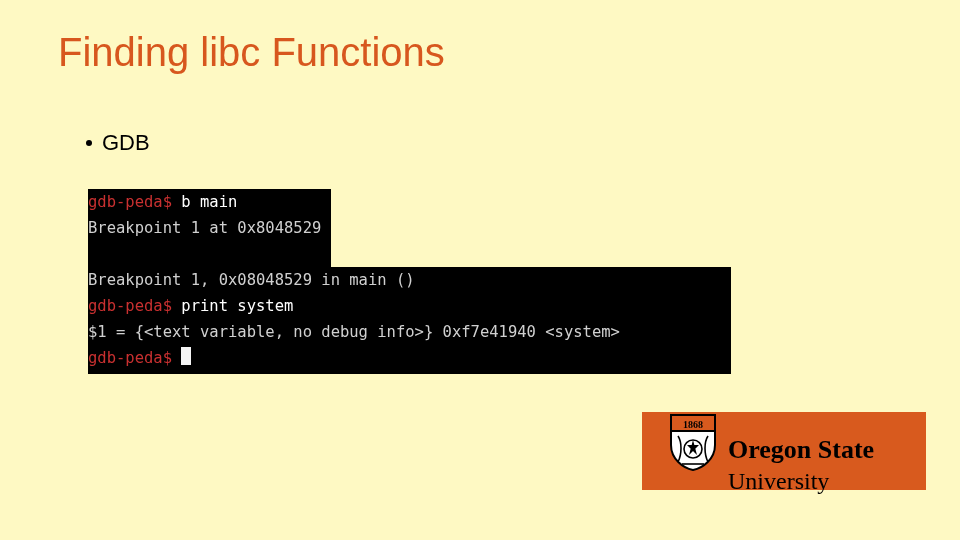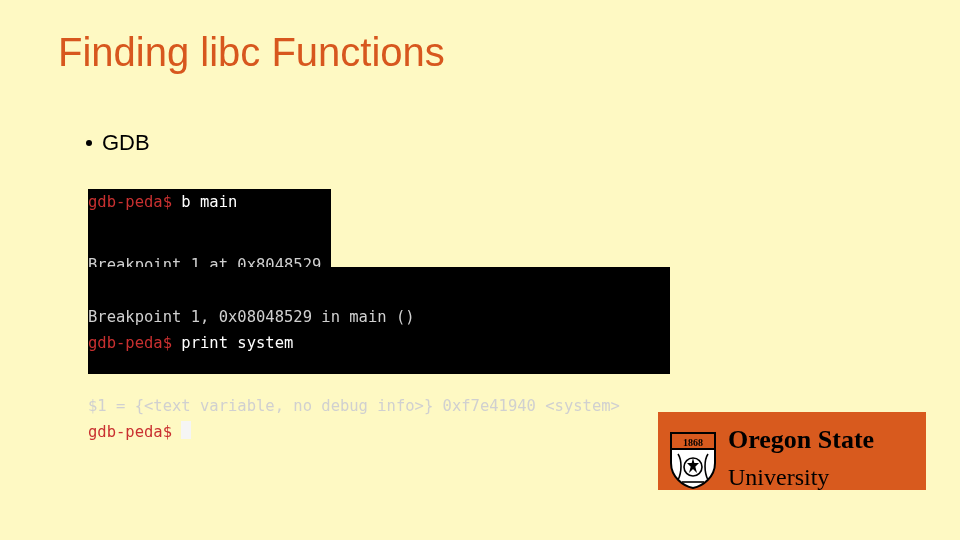--- a/index.html
+++ b/index.html
@@ -50,70 +50,72 @@
   }
   .term-top {
     left: 88px;
     top: 189px;
     width: 243px;
     height: 78px;
   }
   .term-bottom {
     left: 88px;
     top: 267px;
-    width: 582px;
+    width: 643px;
     height: 107px;
   }
   .term-line {
     font-family: "Menlo", "DejaVu Sans Mono", "Consolas", monospace;
     font-size: 15.5px;
     line-height: 26px;
     white-space: pre;
     color: #fff;
   }
   .prompt { color: #c93030; }
   .cmd { color: #ffffff; }
-  .out { color: #d0d0d0; margin-top: 37px; }
+  .out { color: #d0d0d0; }
   .cursor {
     display: inline-block;
     width: 10px;
     height: 18px;
     background: #f5f5f5;
     vertical-align: -2px;
   }
   .logo-box {
     position: absolute;
     right: 34px;
     bottom: 50px;
     width: 268px;
     height: 78px;
     background: #d85a1e;
     display: flex;
-    align-items: flex-end;
+    align-items: flex-start;
+    padding-left: 16px;
   }
   .shield {
     width: 50px;
     height: 60px;
     margin-left: 10px;
     flex: 0 0 auto;
   }
   .logo-text {
     margin-left: 10px;
     color: #000;
     font-family: Georgia, "Times New Roman", serif;
     line-height: 1.05;
   }
   .logo-text .l1 {
     font-size: 26px;
     font-weight: 700;
+    margin-top: 24px;
   }
   .logo-text .l2 {
     font-size: 24px;
     font-weight: 400;
-    margin-top: 12px;
+    margin-top: 6px;
   }
 </style>
 </head>
 <body>
 
 <div class="slide">
 
   <div class="title">Finding libc Functions</div>
 
   <div class="bullet-row">

